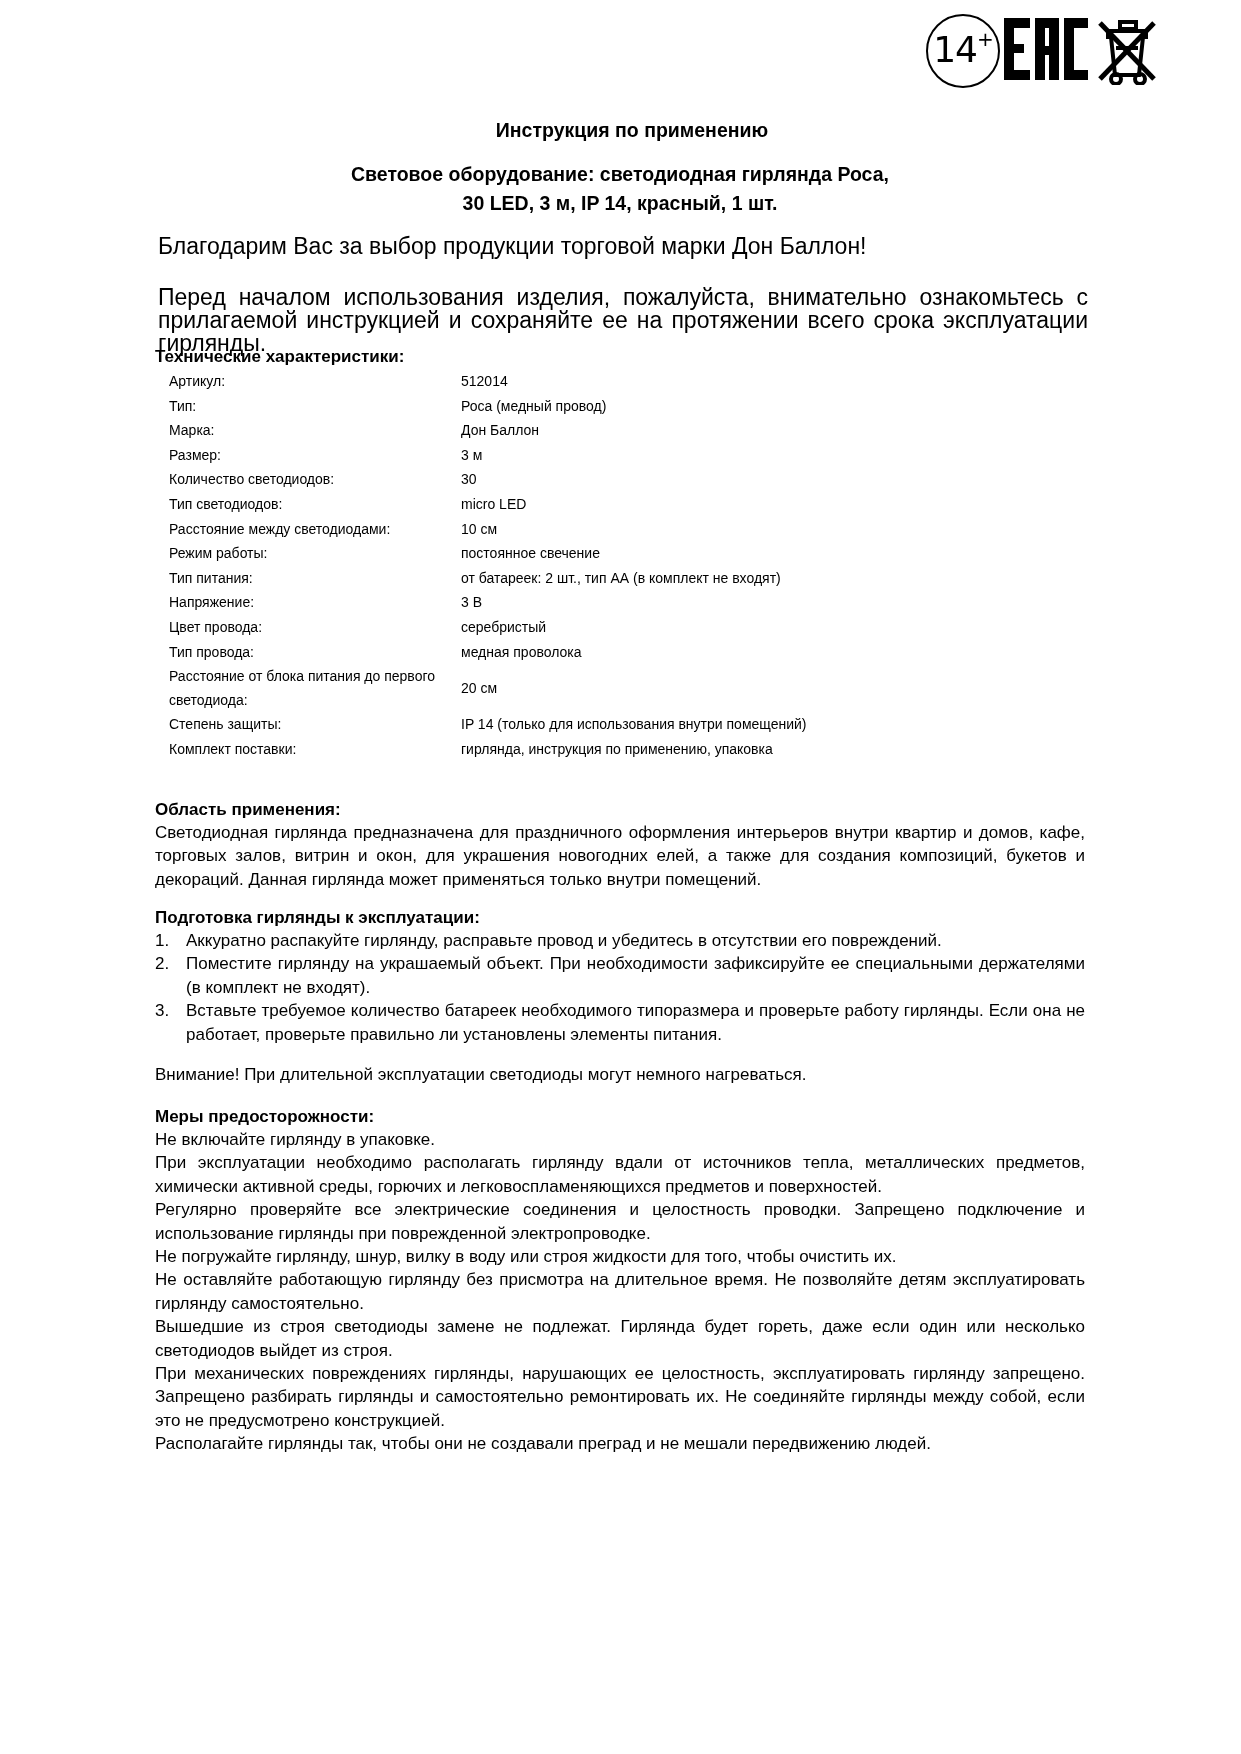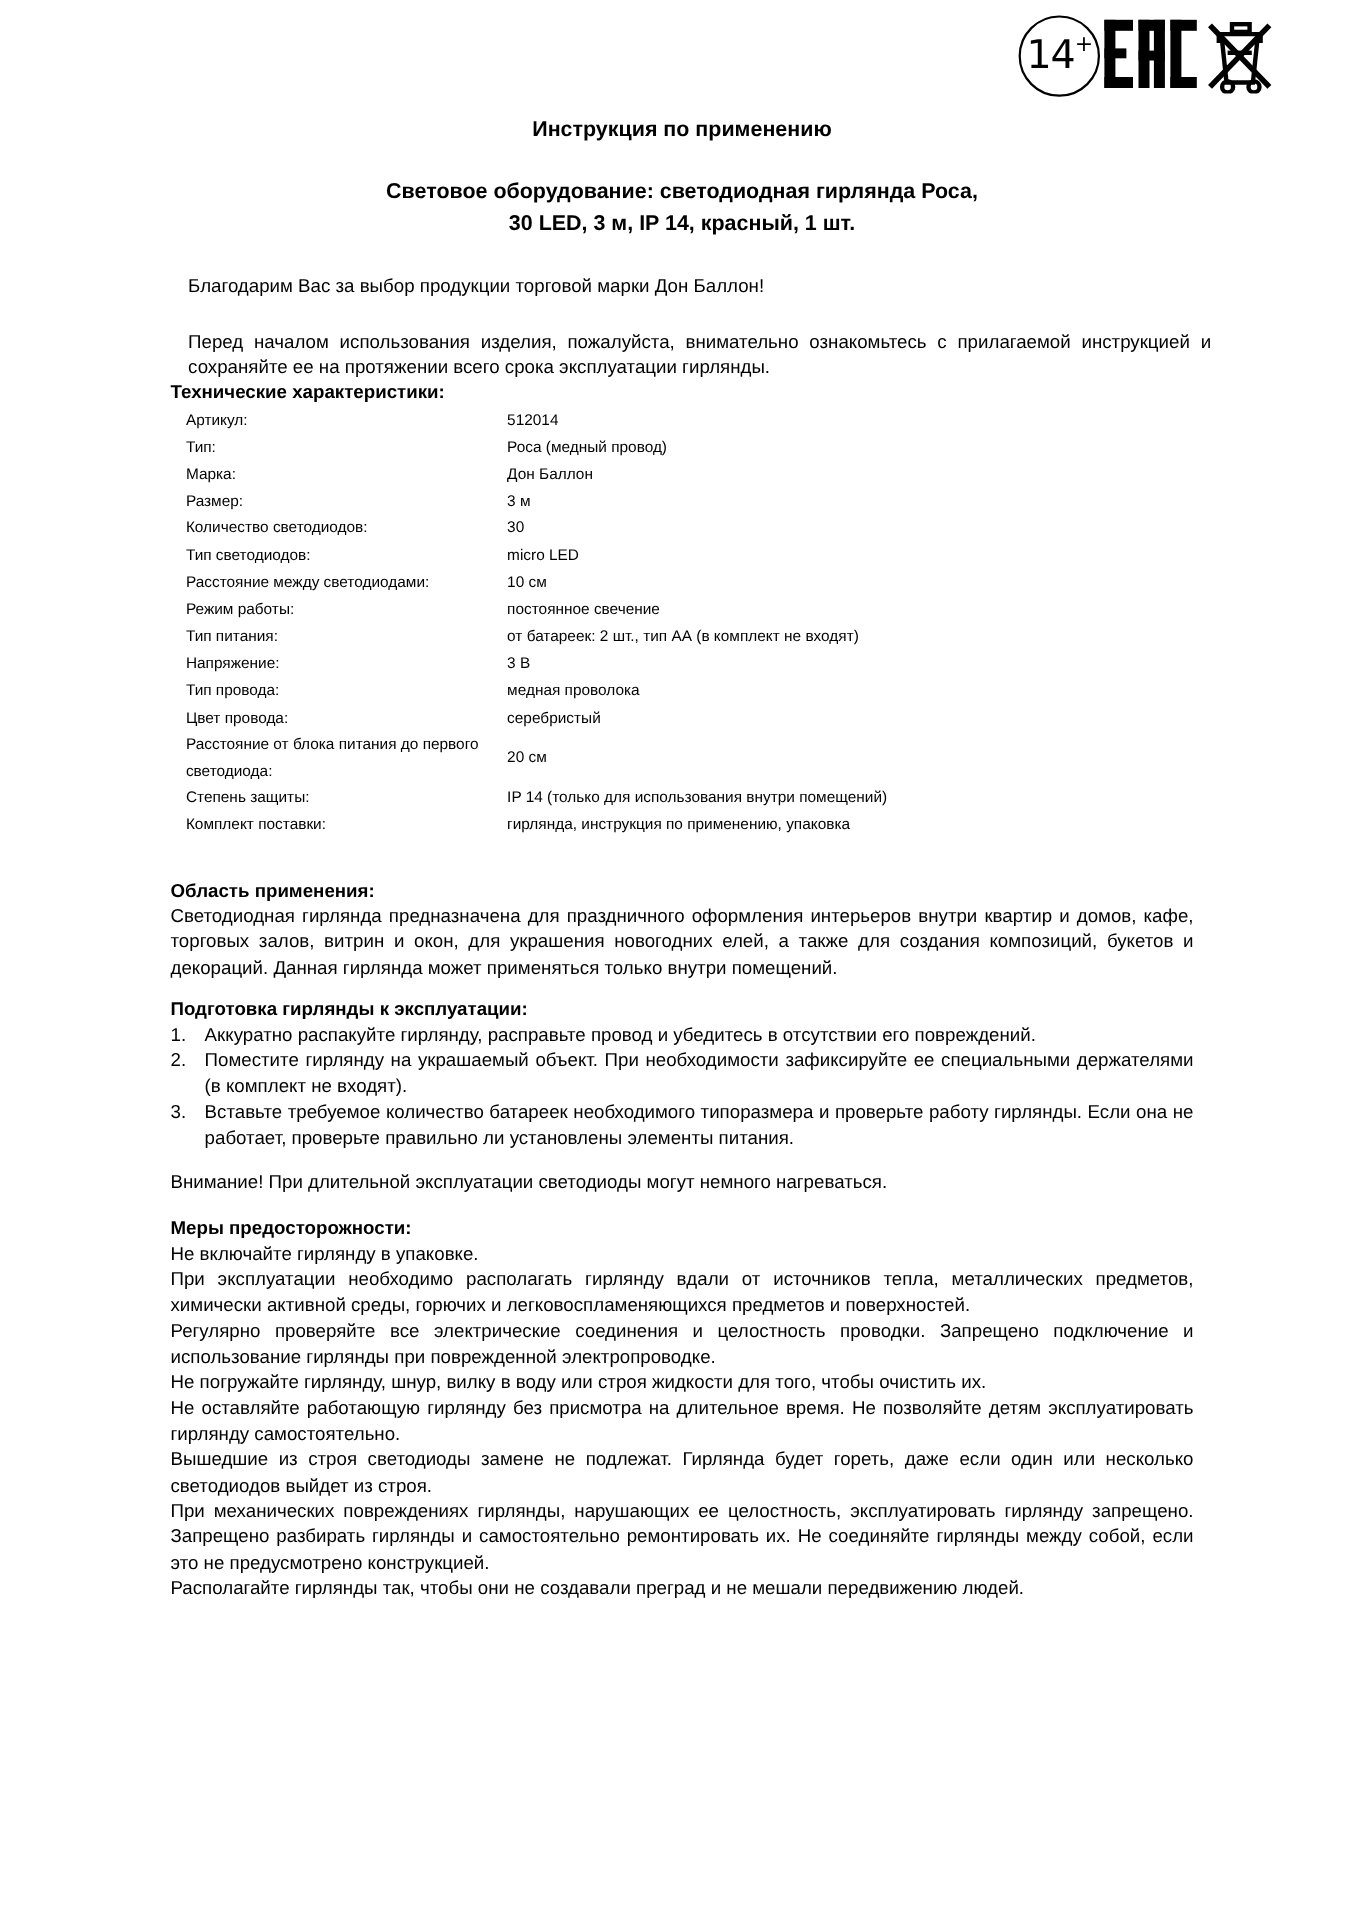--- a/index.html
+++ b/index.html
@@ -69,41 +69,41 @@
   }
   .mark-weee {
     margin-left: 4px;
   }
 
   
   h1.doc-title {
     font-size: 19.5px;
     font-weight: bold;
     text-align: center;
-    margin: 0;
+    margin: 12px;
     padding: 0;
     position: absolute;
     top: 107px;
     left: 0;
     width: 930px;
   }
   .product-title {
     font-size: 19.5px;
     font-weight: bold;
     text-align: center;
     position: absolute;
     top: 160px;
     left: 0;
     width: 930px;
     line-height: 29px;
   }
   .para {
-    font-size: 17px;
+    font-size: 23px;
     line-height: 23px;
-    margin: 16px;
+    margin: 3px;
   }
   .p-thanks {
     position: absolute;
     top: 232px;
     left: 0;
     width: 930px;
   }
   .p-before {
     position: absolute;
     top: 283px;
@@ -297,26 +297,26 @@
         </tr>
         <tr>
           <td class="k">Тип питания:</td>
           <td class="v">от батареек: 2 шт., тип АА (в комплект не входят)</td>
         </tr>
         <tr>
           <td class="k">Напряжение:</td>
           <td class="v">3 В</td>
         </tr>
         <tr>
+          <td class="k">Цвет провода:</td>
+          <td class="v">серебристый</td>
+        </tr>
+        <tr>
           <td class="k">Тип провода:</td>
           <td class="v">медная проволока</td>
-        </tr>
-        <tr>
-          <td class="k">Цвет провода:</td>
-          <td class="v">серебристый</td>
         </tr>
         <tr class="tall">
           <td class="k">Расстояние от блока питания до первого светодиода:</td>
           <td class="v">20 см</td>
         </tr>
         <tr>
           <td class="k">Степень защиты:</td>
           <td class="v">IP 14 (только для использования внутри помещений)</td>
         </tr>
         <tr>

